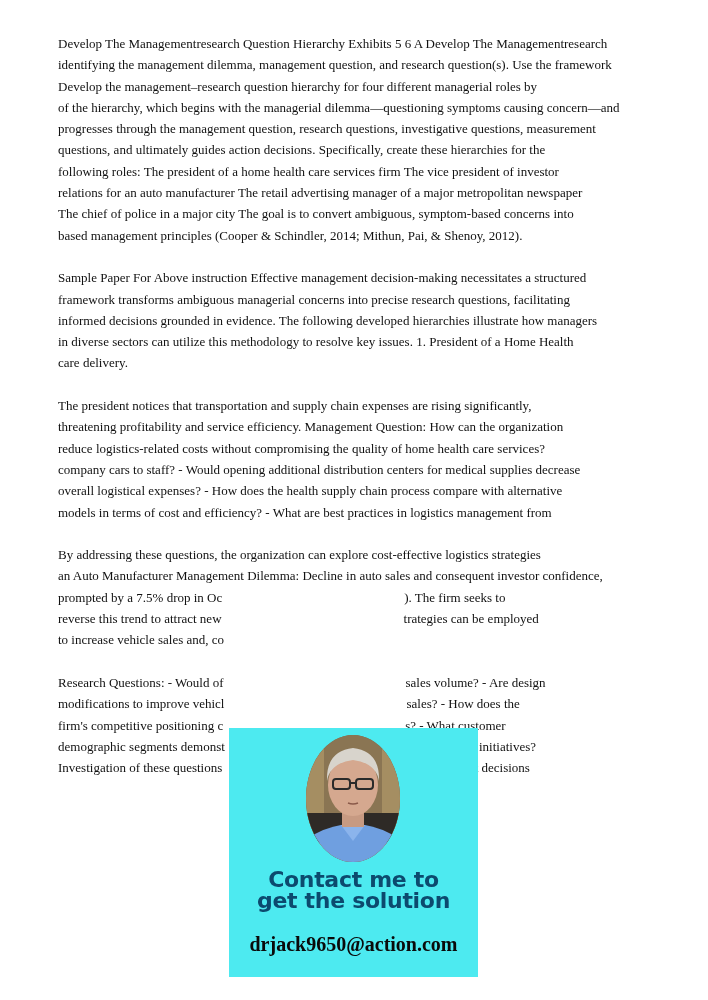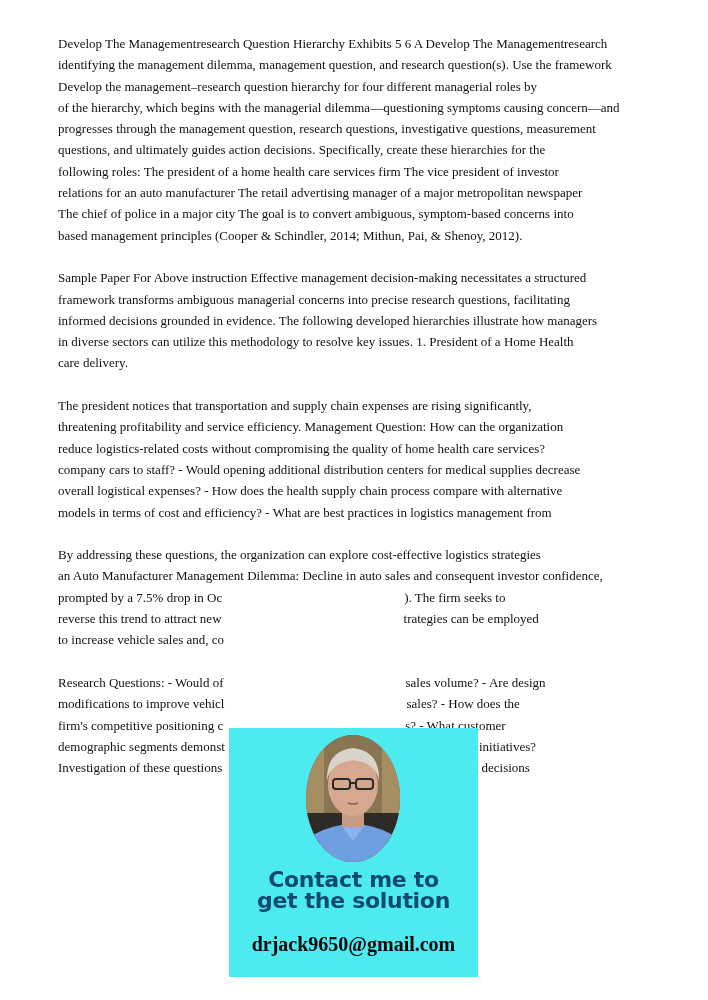--- a/index.html
+++ b/index.html
@@ -140,14 +140,14 @@
       <ellipse cx="47" cy="50" rx="25" ry="31" fill="#d5a88f"></ellipse>
       <path d="M21 46 Q20 16 47 13 Q74 16 73 46 Q70 28 47 25 Q24 28 21 46 Z" fill="#d8d4cc"></path>
       <rect x="27" y="44" width="17" height="10" rx="3" fill="none" stroke="#2a2a2a" stroke-width="2"></rect>
       <rect x="50" y="44" width="17" height="10" rx="3" fill="none" stroke="#2a2a2a" stroke-width="2"></rect>
       <line x1="44" y1="48" x2="50" y2="48" stroke="#2a2a2a" stroke-width="2"></line>
       <path d="M42 68 Q47 70 52 68" stroke="#8a5a4a" stroke-width="1.5" fill="none"></path>
     </svg>
   </div>
   <div class="promo-line promo-l1">Contact me to</div>
   <div class="promo-line promo-l2">get the solution</div>
-  <div class="promo-email">drjack9650@gmail.com</div>
+  <div class="promo-email">drjack9650@action.com</div>
 </div>
 
 </body></html>

